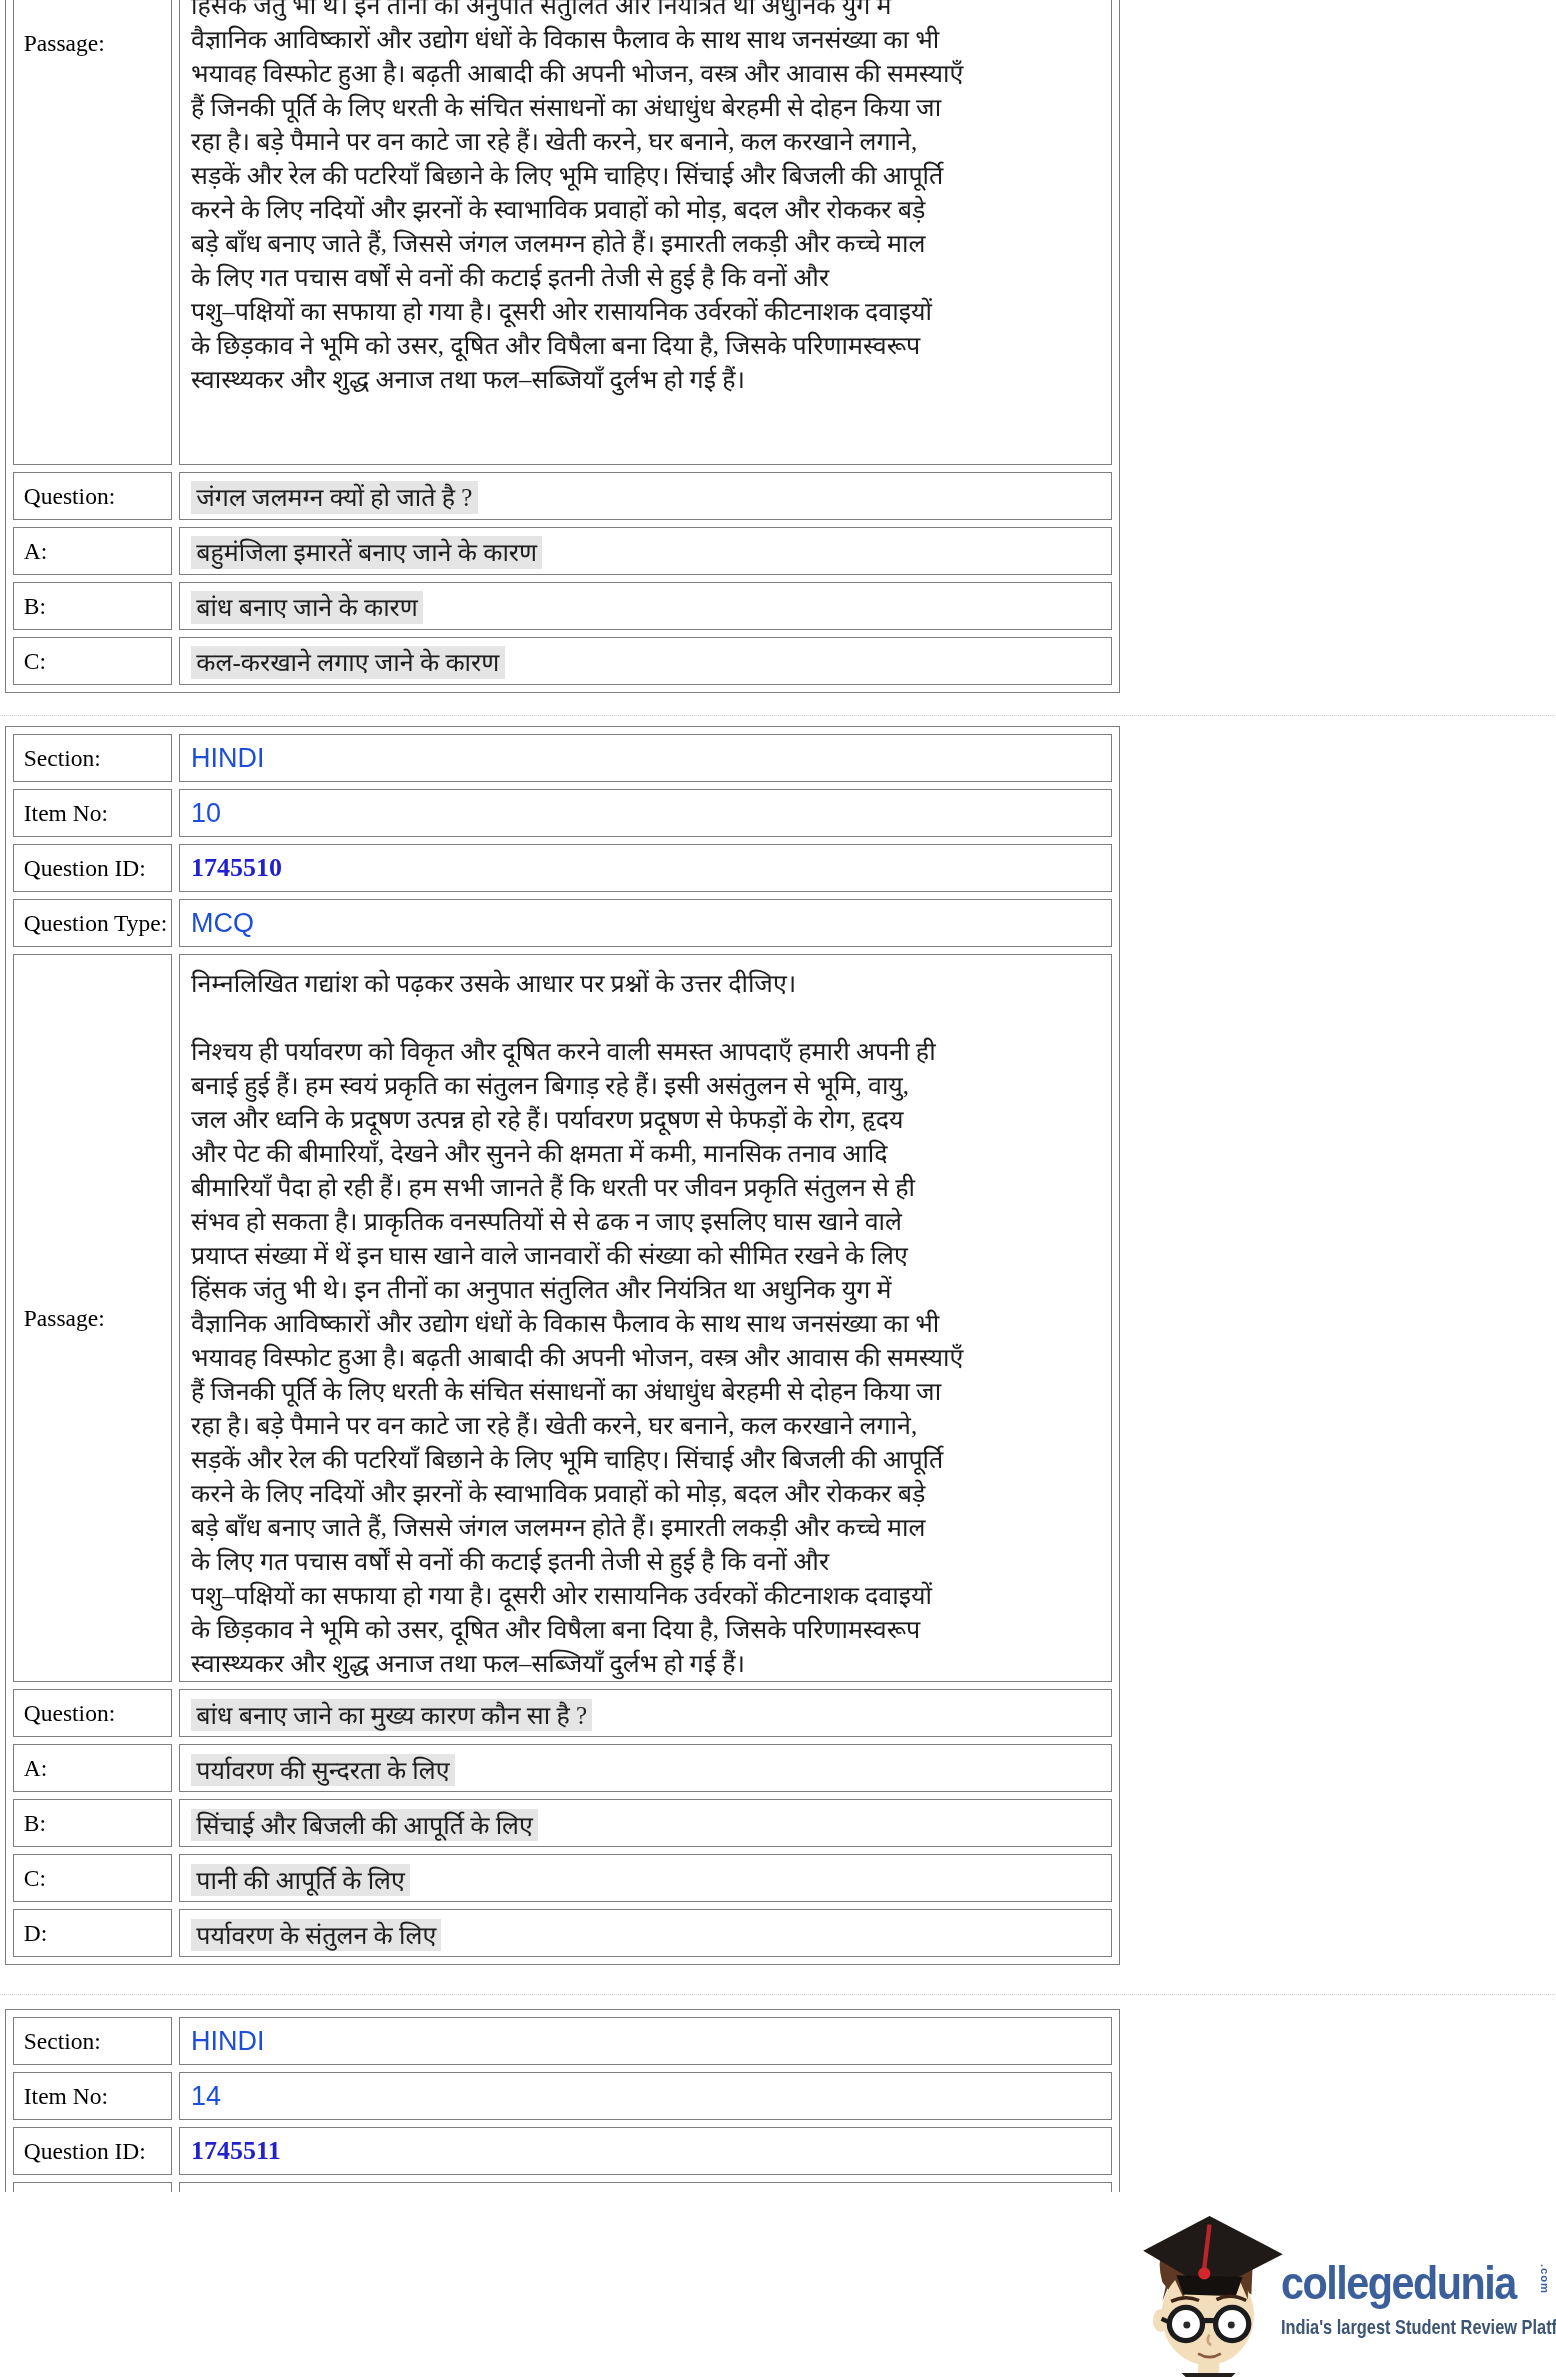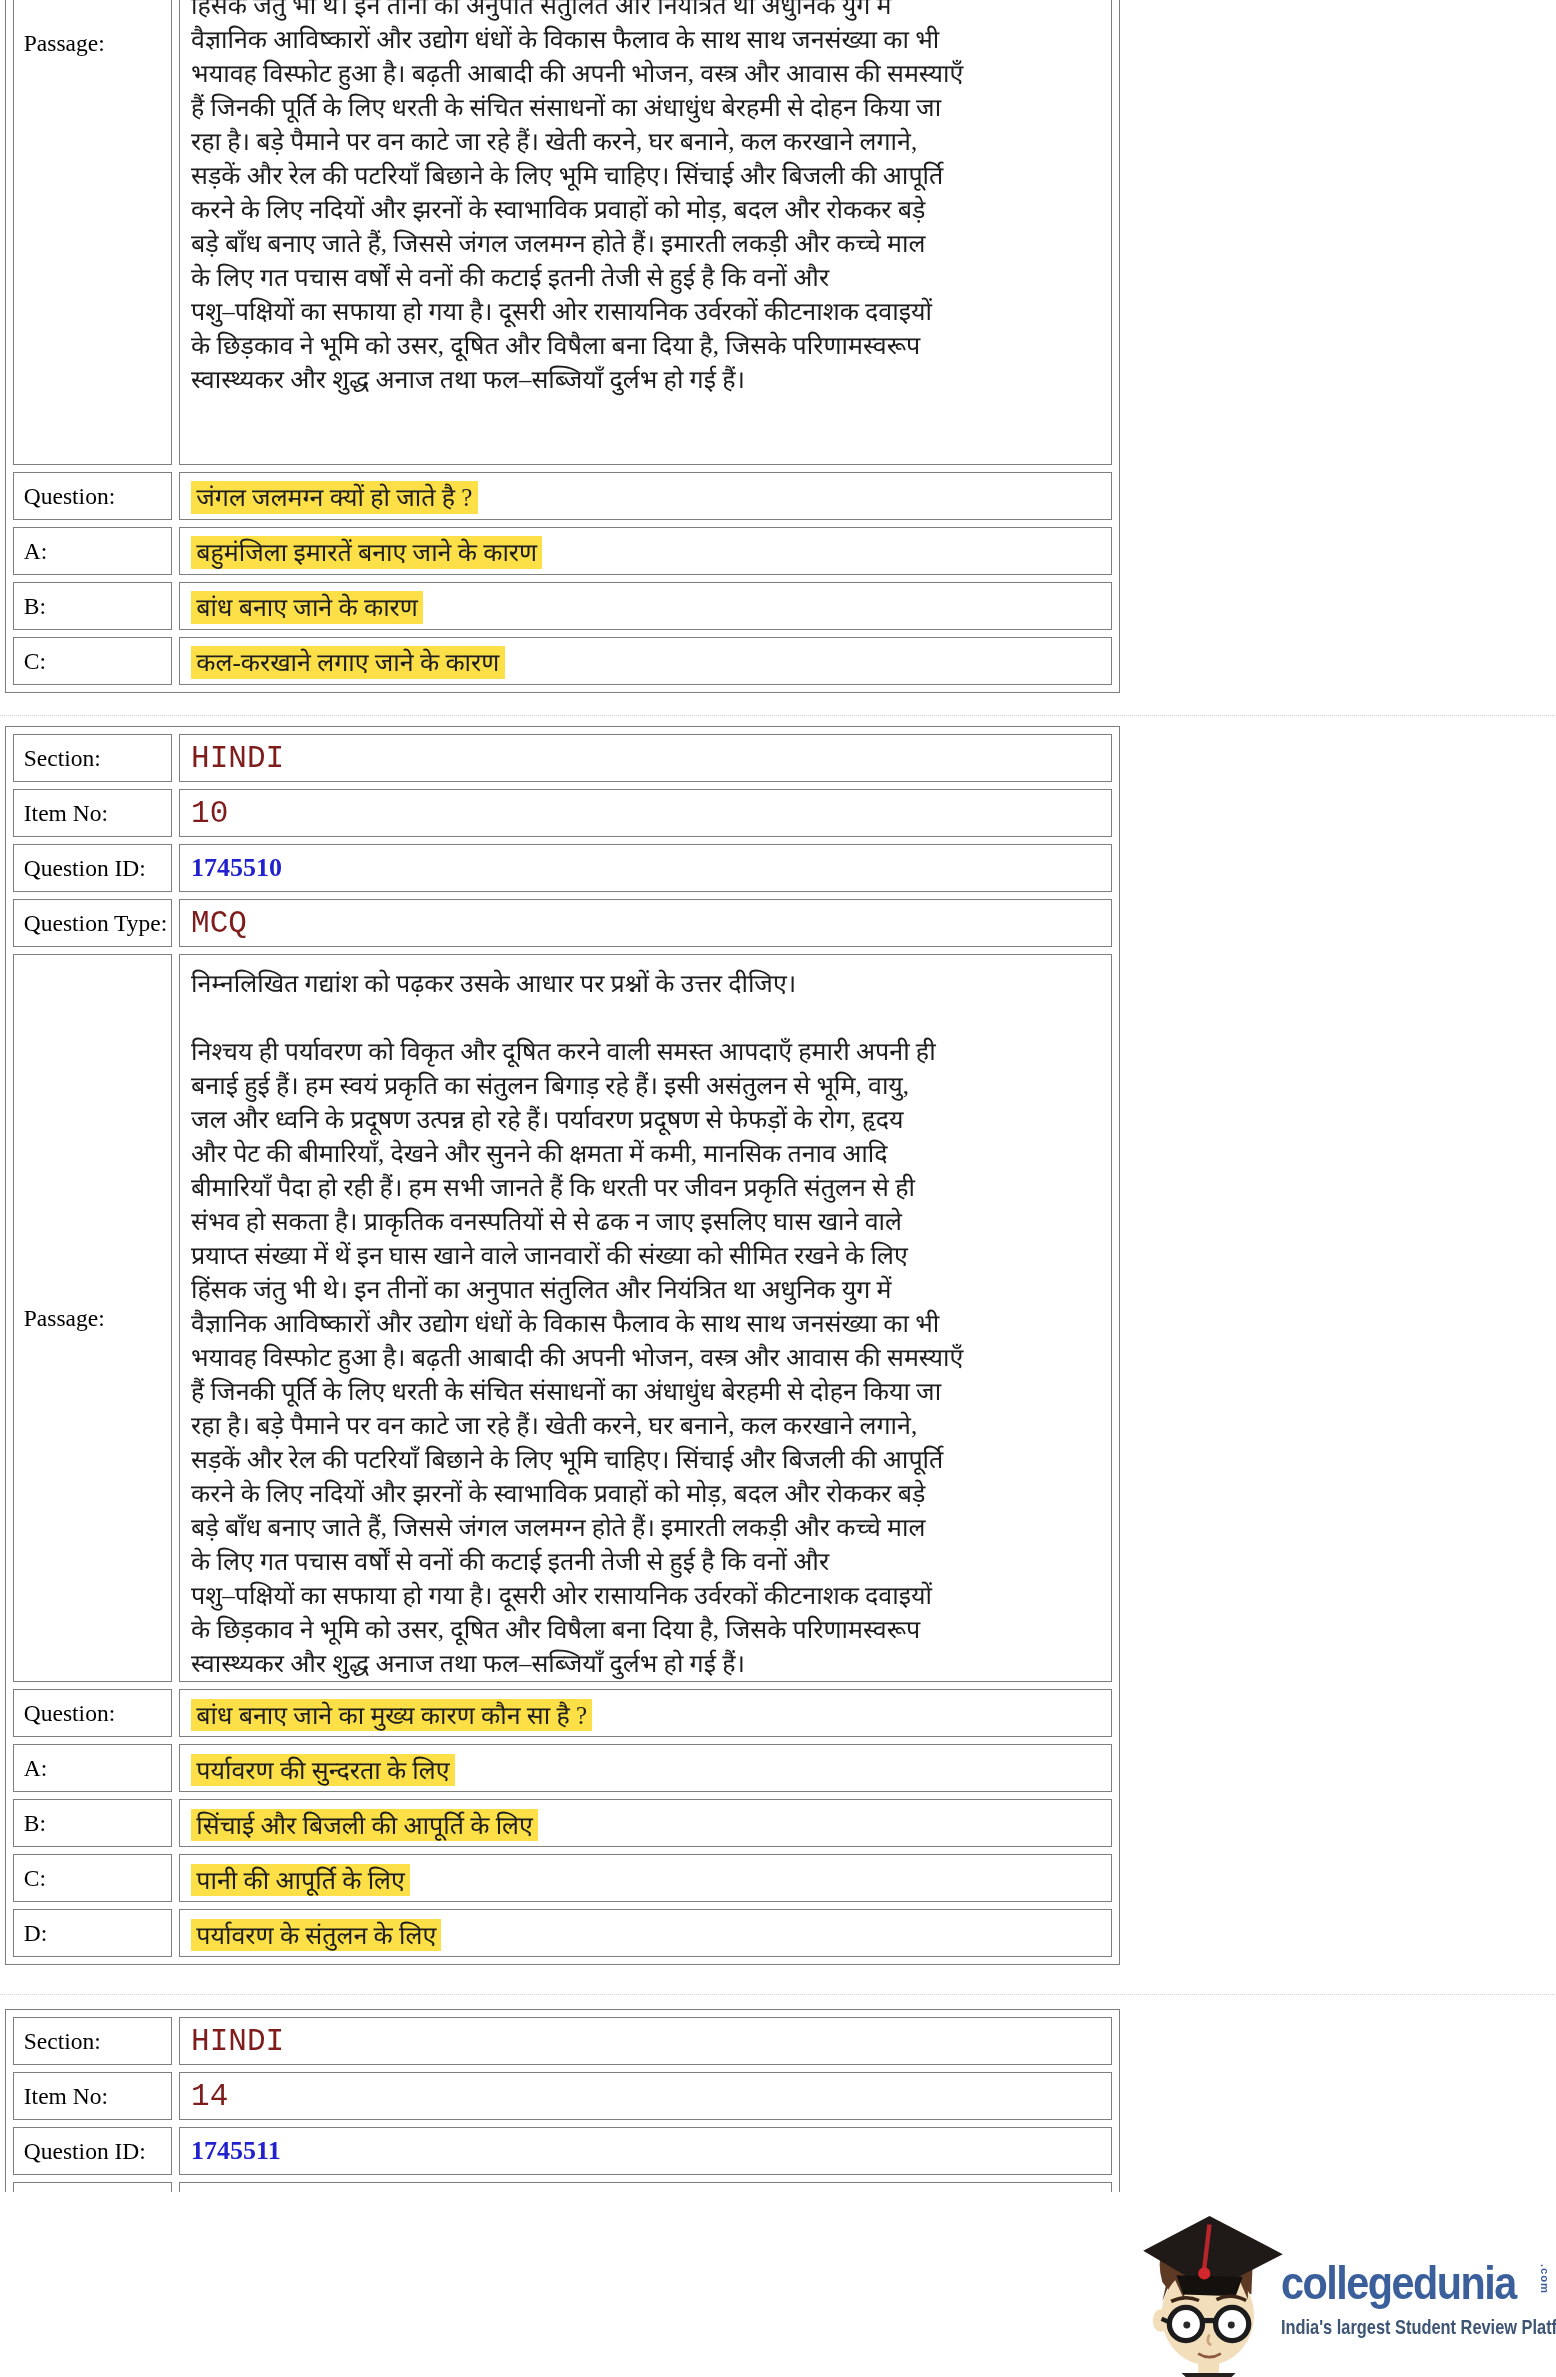--- a/index.html
+++ b/index.html
@@ -16,22 +16,22 @@
   tr.r-std td{height:46px;margin-left:48px;}
   tr.r-pass1 td{height:434px;}
   tr.r-pass2 td{height:710px;}
   .pass-top{vertical-align:top !important;}
   .t1 .pass-lbl{vertical-align:top !important;padding-top:58px;}
   .t1 .pass-val{padding-top:17.4px;}
   .t2 .pass-val{padding-top:12.2px;margin-top:27px;}
 
   .hi{font-family:"Liberation Serif","DejaVu Sans",serif;font-size:25px;color:#1d1d1d;}
   .passage-text{display:block;white-space:pre-line;line-height:34px;}
-  .band{background:#fde047;padding:2.6px 5.2px;-webkit-box-decoration-break:clone;box-decoration-break:clone;}
-  .en{font-family:Liberation Mono, monospace;font-size:31px;color:#7f1d1d;}
+  .band{background:#e5e5e5;padding:2.6px 5.2px;-webkit-box-decoration-break:clone;box-decoration-break:clone;}
+  .en{font-family:Liberation Sans, sans-serif;font-size:27px;color:#1d4ed8;}
   .qid{font-family:"Liberation Serif",serif;font-size:26px;font-weight:bold;color:#2121cd;}
 
   
   .t1wrap{position:absolute;left:5.2px;top:0;width:1127px;height:699px;overflow:hidden;}
   .t1wrap .qtable{margin-top:-37px;}
   .t2wrap{position:absolute;left:5.2px;top:726px;}
   .t3wrap{position:absolute;left:5.2px;top:2009px;width:1127px;height:183px;overflow:hidden;}
 
   
   .sep{position:absolute;left:0;width:1557px;height:0;border-top:1.7px dotted #cfcfcf;}

